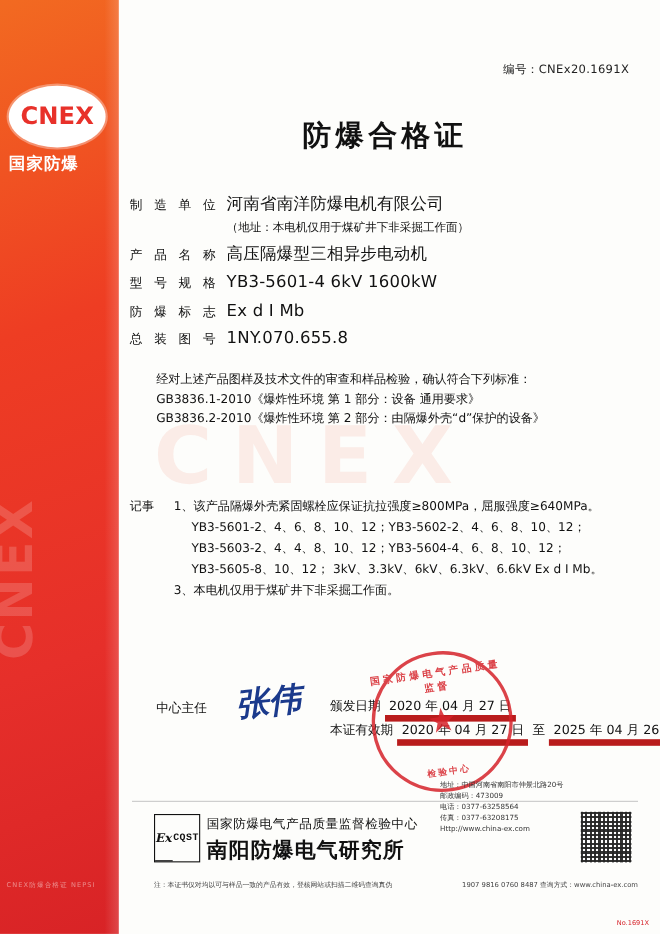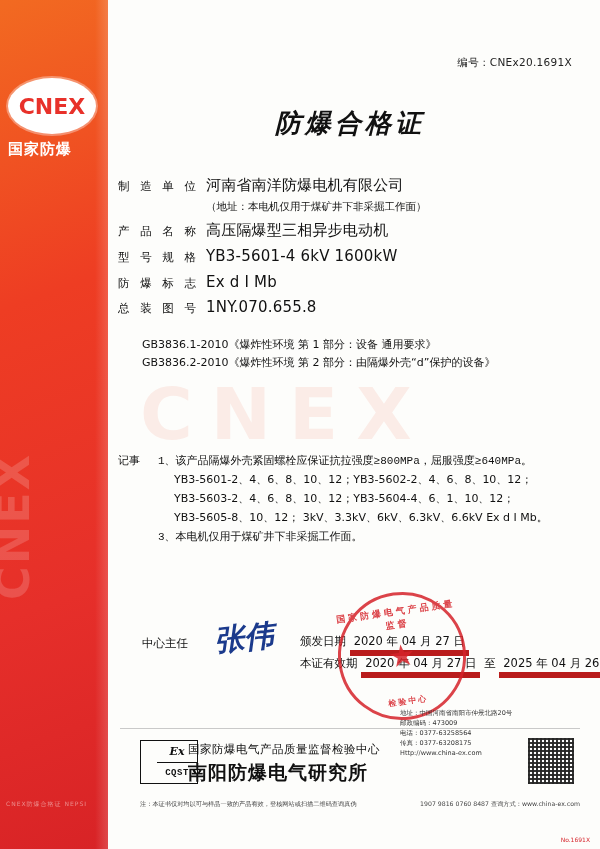--- a/index.html
+++ b/index.html
@@ -96,21 +96,20 @@
   
   .title {
     position: absolute;
     left: 150px; top: 106px;
     width: 400px;
     text-align: center;
     font-size: 26px;
     font-weight: bold;
     color: #111;
     letter-spacing: 4px;
-    font-style: italic;
   }
   
   .watermark {
     position: absolute;
     left: 140px; top: 372px;
     font-size: 72px;
     font-weight: bold;
     color: rgba(234,90,60,0.10);
     letter-spacing: 18px;
     white-space: nowrap;
@@ -168,21 +167,20 @@
     color: #111;
     line-height: 1.72;
   }
   .notes .note-label {
     position: absolute;
     left: -24px;
     top: 0;
   }
   .notes .ind {
     padding-left: 16px;
-    font-family: Liberation Mono, monospace;
   }
   .notes .ind2 {
     padding-left: 32px;
   }
   
   .sig-area {
     position: absolute;
     left: 142px; top: 626px;
     width: 440px;
     font-size: 11px;
@@ -264,22 +262,20 @@
     left: 120px; top: 728px;
     width: 460px;
     border-top: 1px solid #c9c9c9;
   }
   .ex-box {
     position: absolute;
     left: 140px; top: 740px;
     width: 40px; height: 42px;
     border: 1.6px solid #111;
     display: flex;
-    flex-direction: column;
-    padding-left: 16px;
   }
   .ex-box .ex-top,
   .ex-box .ex-bot {
     flex: 1;
     display: flex;
     align-items: center;
     justify-content: center;
     font-size: 11px;
     font-weight: bold;
     color: #111;
@@ -383,29 +379,30 @@
       <span class="label">防爆标志</span>
       <span class="value">Ex d I Mb</span>
     </div>
     <div class="row">
       <span class="label">总装图号</span>
       <span class="value">1NY.070.655.8</span>
     </div>
   </div>
 
   <div class="standards">
+    <div>经对上述产品图样及技术文件的审查和样品检验，确认符合下列标准：</div>
     <div>GB3836.1-2010《爆炸性环境 第 1 部分：设备 通用要求》</div>
     <div>GB3836.2-2010《爆炸性环境 第 2 部分：由隔爆外壳“d”保护的设备》</div>
   </div>
 
   <div class="notes">
     <div class="note-label">记事</div>
     <div class="ind">1、该产品隔爆外壳紧固螺栓应保证抗拉强度≥800MPa，屈服强度≥640MPa。</div>
     <div class="ind2">YB3-5601-2、4、6、8、10、12；YB3-5602-2、4、6、8、10、12；</div>
-    <div class="ind2">YB3-5603-2、4、6、8、10、12；YB3-5604-4、6、1、10、12；</div>
+    <div class="ind2">YB3-5603-2、4、4、8、10、12；YB3-5604-4、6、8、10、12；</div>
     <div class="ind2">YB3-5605-8、10、12；  3kV、3.3kV、6kV、6.3kV、6.6kV   Ex d I Mb。</div>
     <div class="ind">3、本电机仅用于煤矿井下非采掘工作面。</div>
   </div>
 
   <div class="sig-area">
     <div class="sig-left-label">中心主任</div>
     <div class="signature">张伟</div>
     <div class="issue-row">
       <span>颁发日期</span>
       <span class="dateline">2020 年 04 月 27 日</span>

